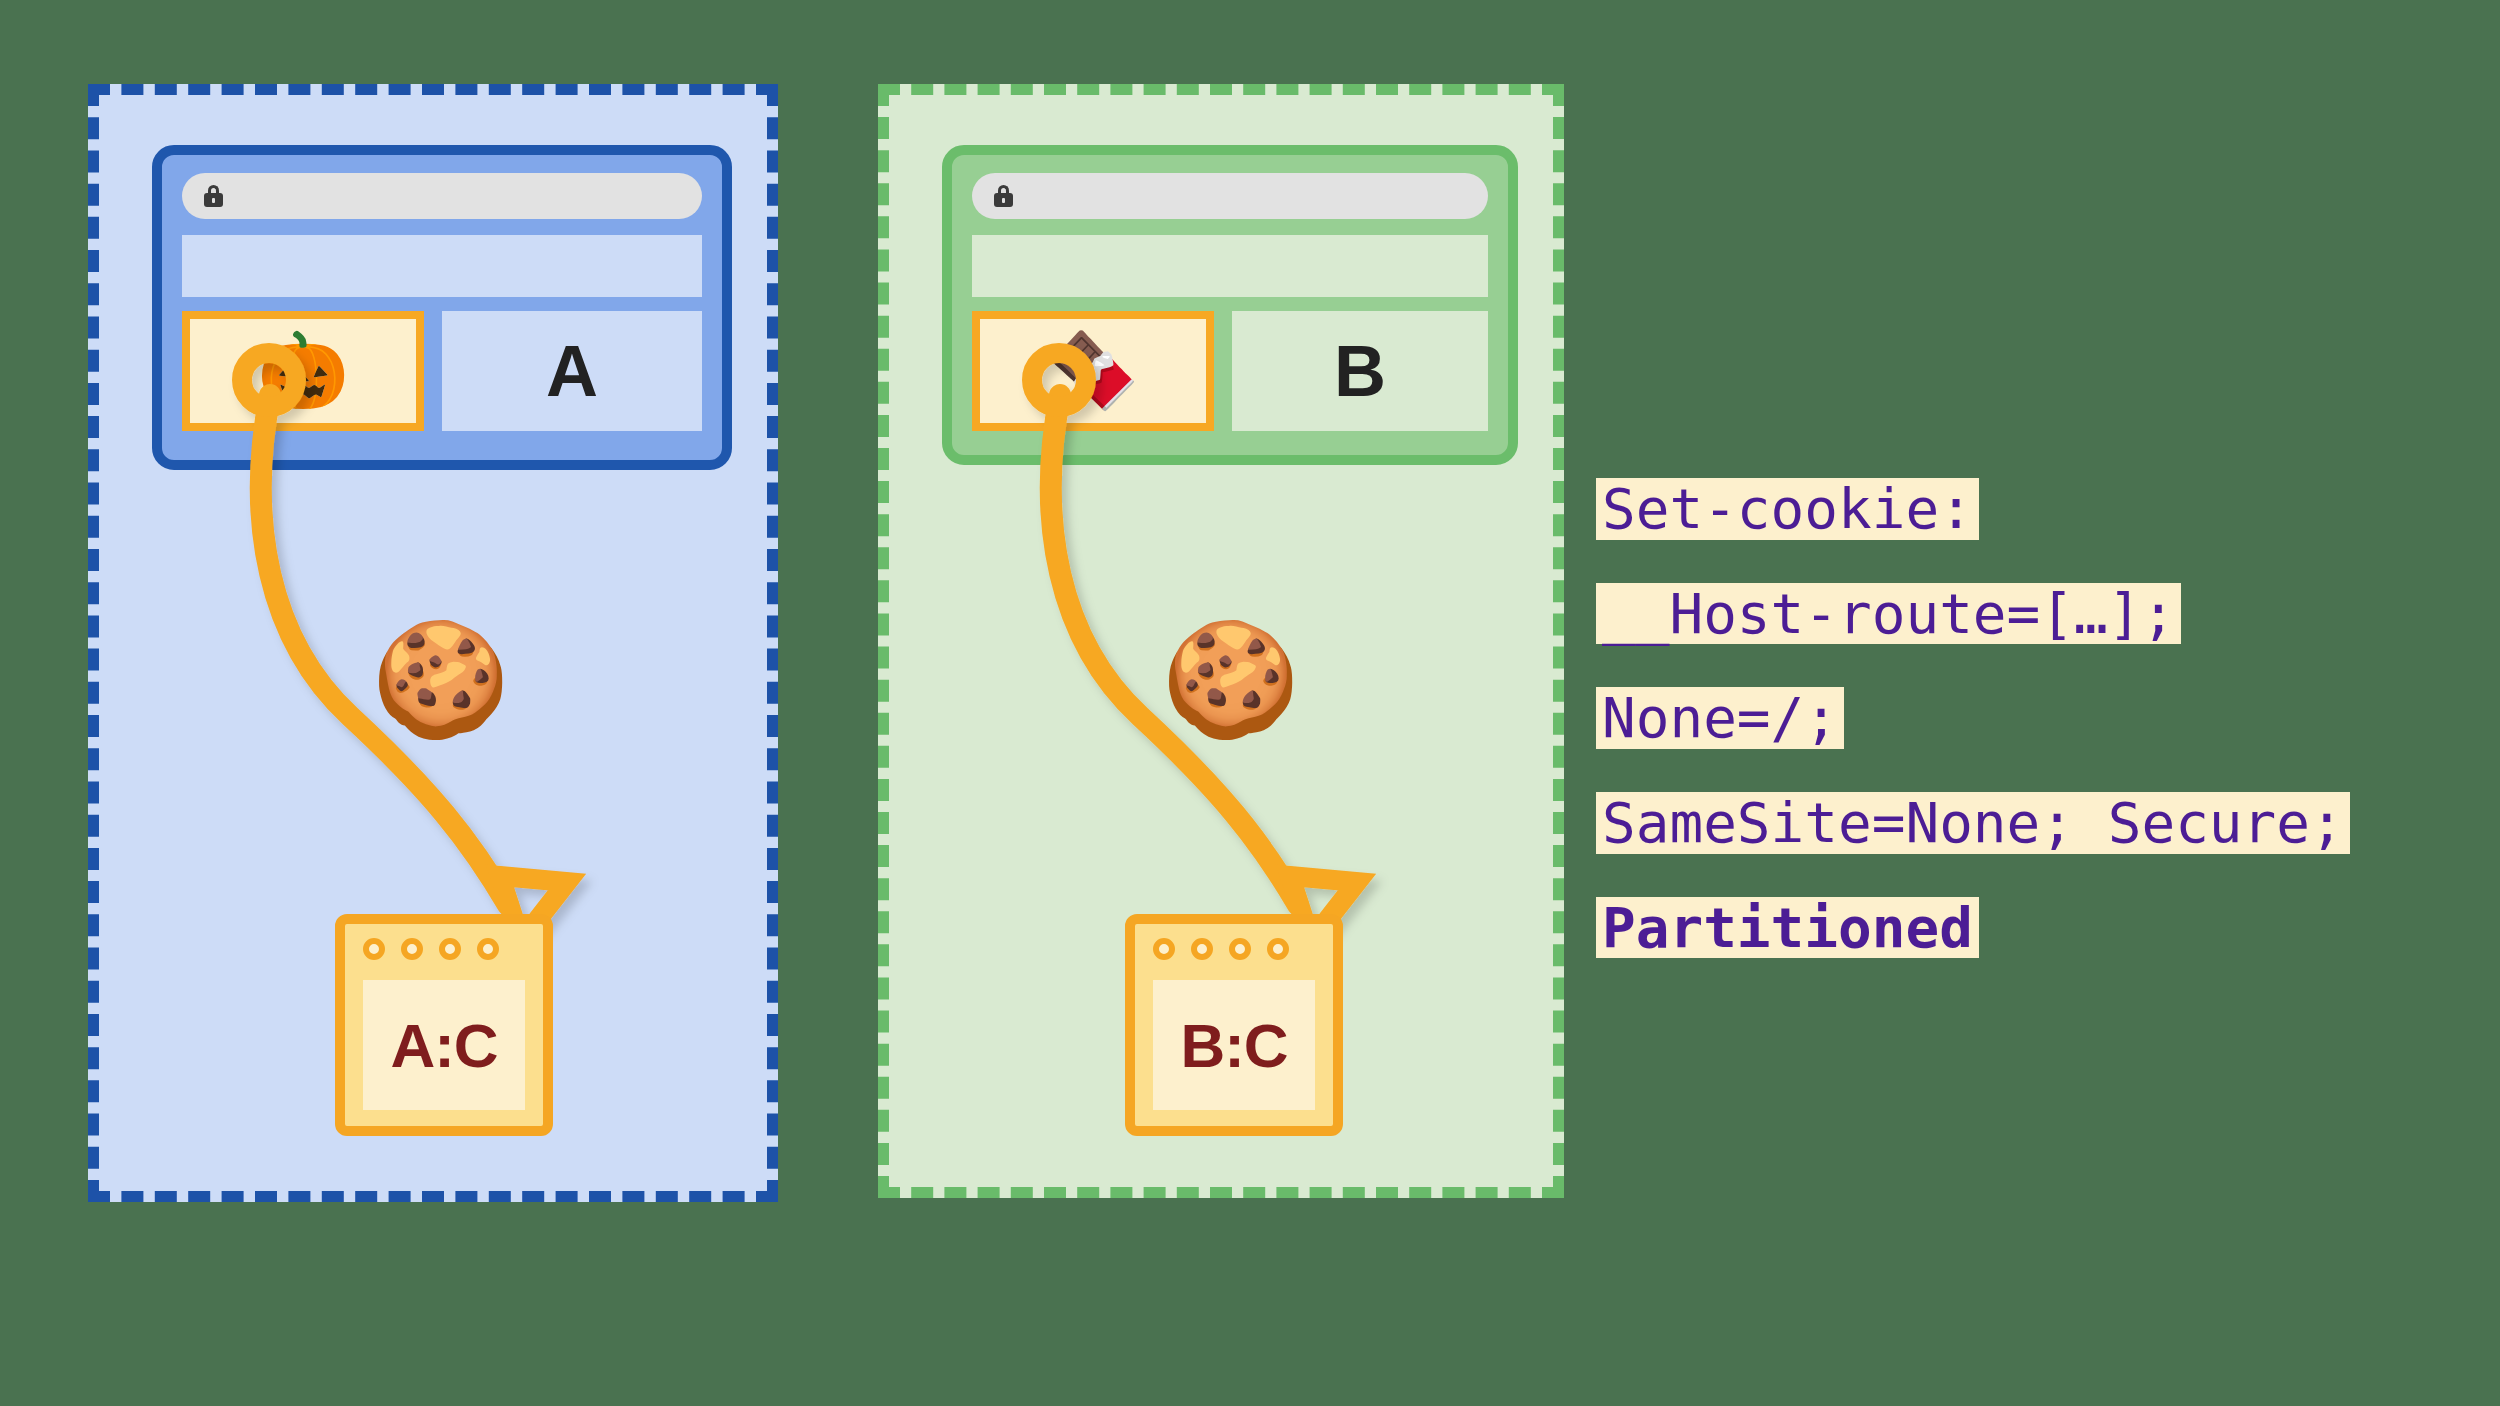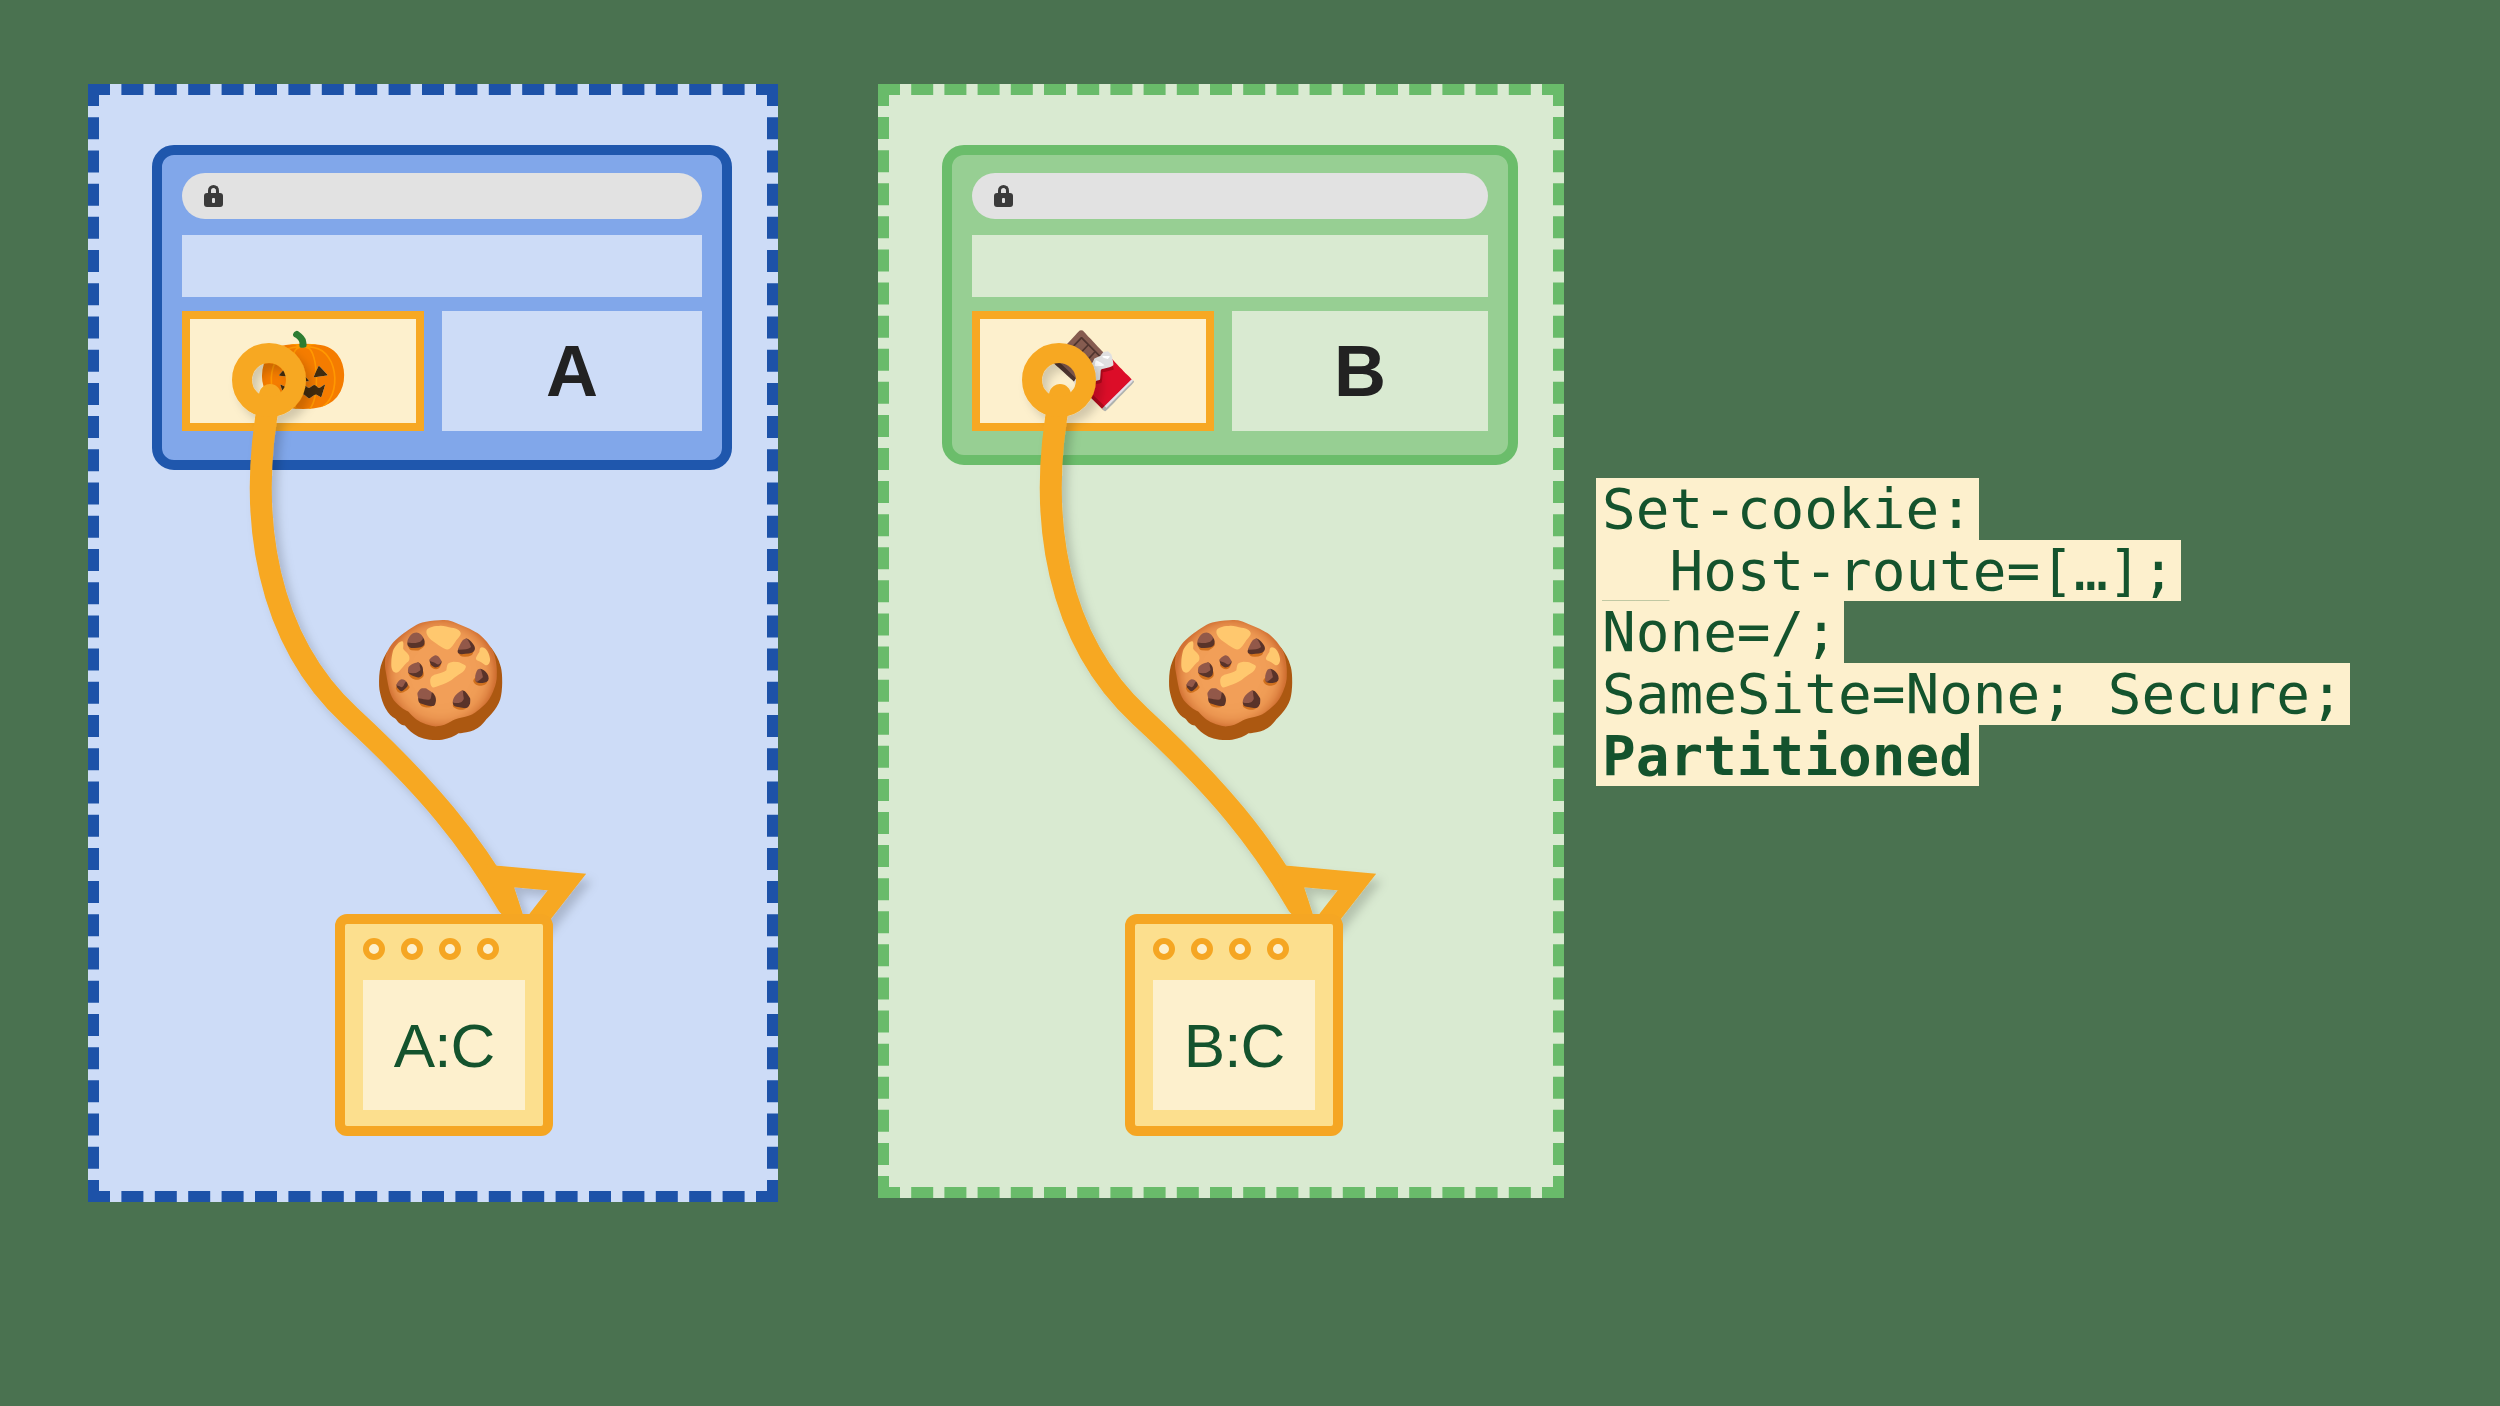--- a/index.html
+++ b/index.html
@@ -106,29 +106,29 @@
     position:absolute;left:18px;top:14px;display:flex;gap:16px;
   }
   .jar .dot{
     width:22px;height:22px;border-radius:50%;
     background:#fdf0cd;border:6px solid #f5a623;box-sizing:border-box;
   }
   .jar .screen{
     position:absolute;left:18px;right:18px;top:56px;bottom:16px;
     background:#fdf0cd;
     display:flex;align-items:center;justify-content:center;
-    font-size:62px;font-weight:400;color:#14532d;letter-spacing:-1px;
+    font-size:62px;font-weight:700;color:#7f1d1d;letter-spacing:-1px;
   }
 
   
   #code-block{
     position:absolute;left:1596px;top:478px;
     display:flex;flex-direction:column;align-items:flex-start;
     font-family:"DejaVu Sans Mono","Liberation Mono",monospace;
-    font-size:56px;line-height:1.03;color:#14532d;
+    font-size:56px;line-height:1.03;color:#4c1d95;gap:43px;
   }
   #code-block .line{
     background:#fdf0cd;
     padding:2px 6px;
     white-space:pre;
   }
   #code-block .line.bold{font-weight:700;}
 </style>
 </head>
 <body>

